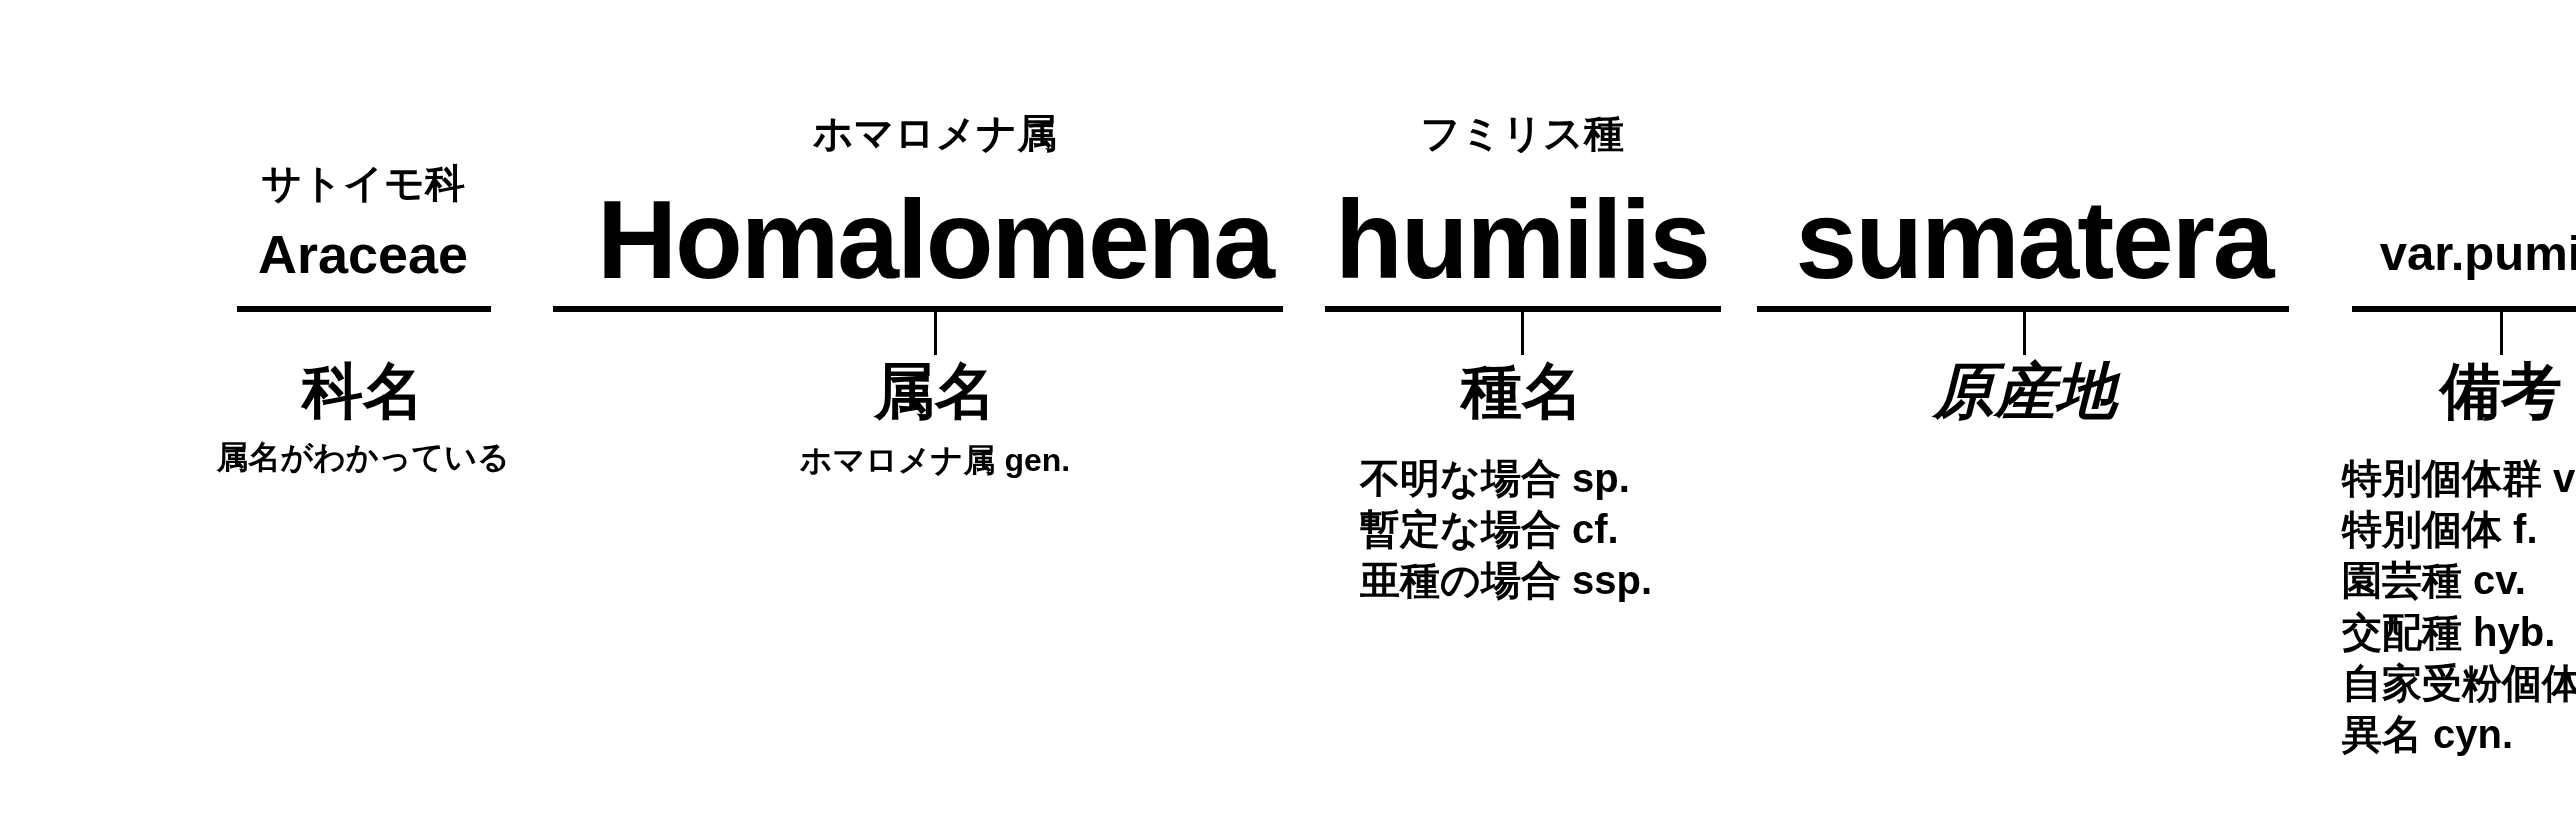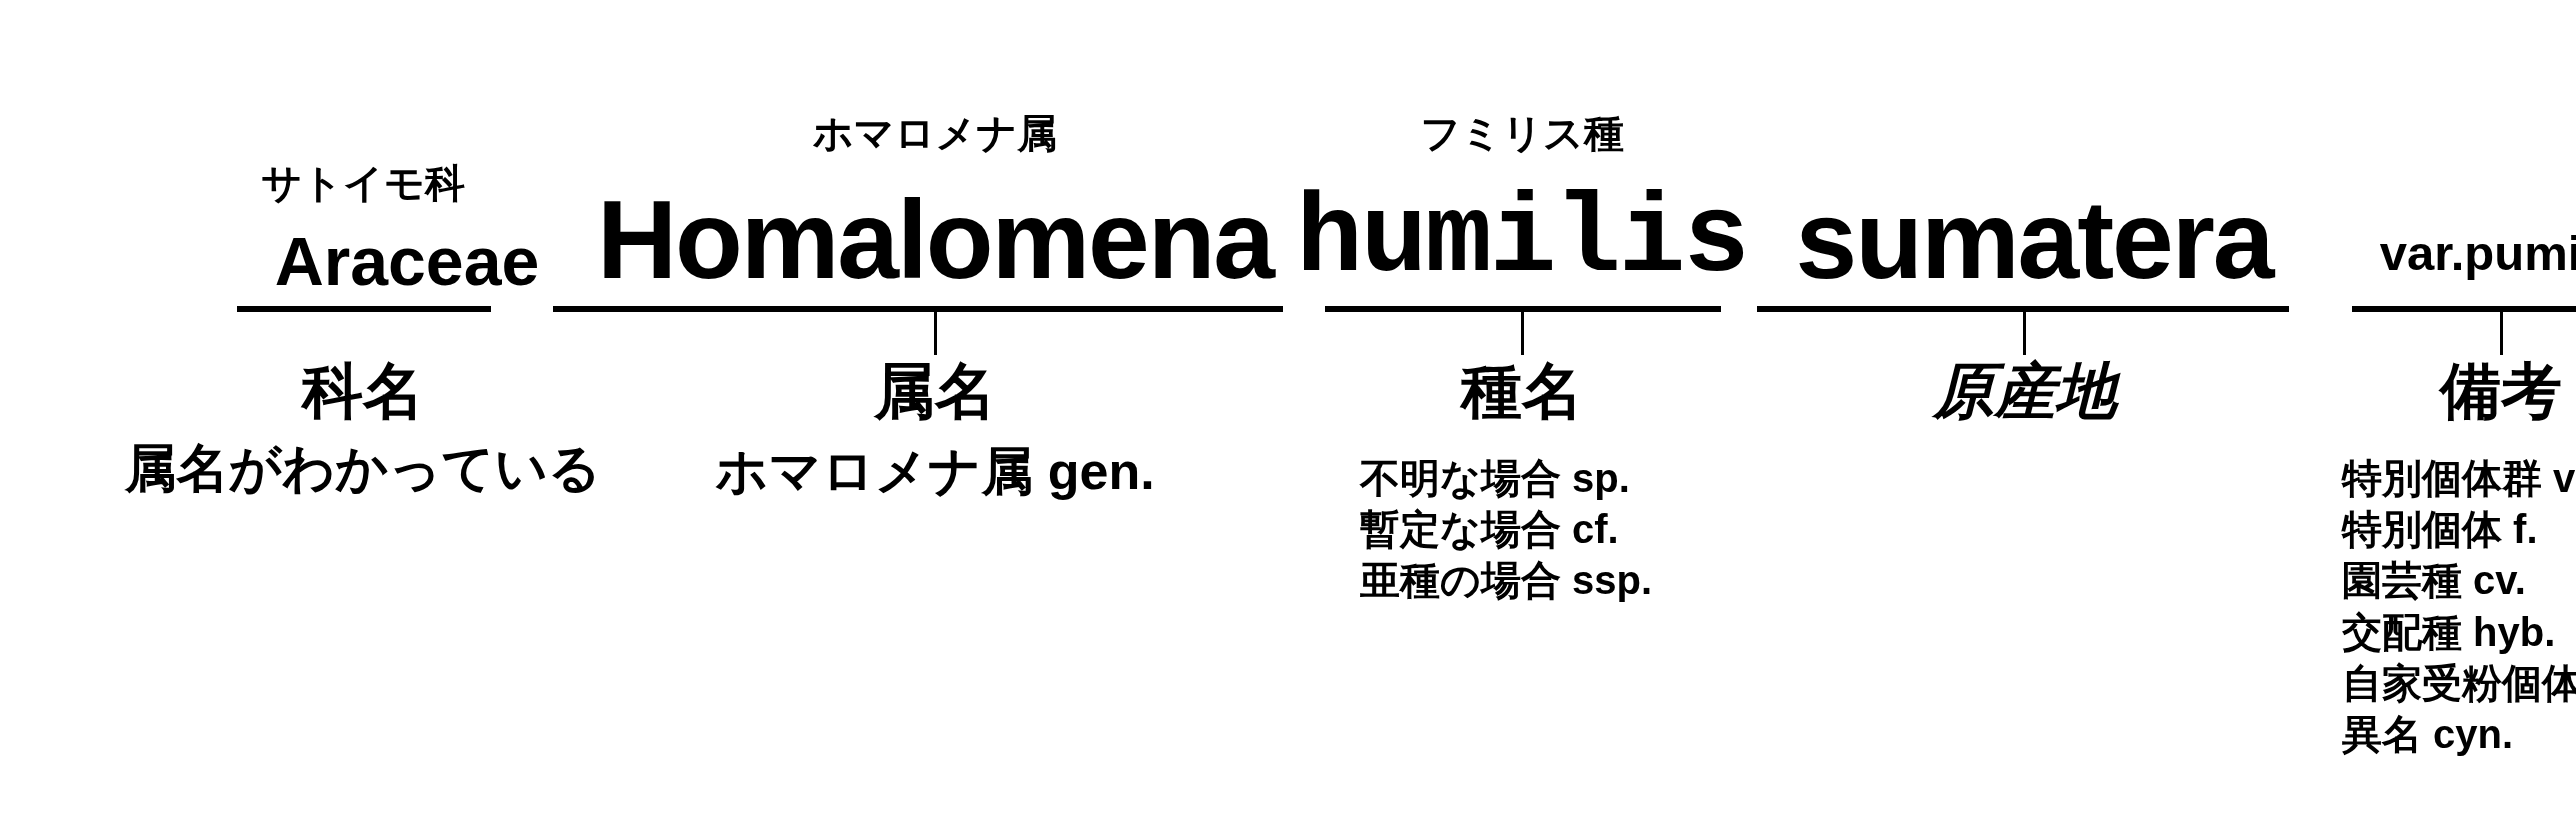--- a/index.html
+++ b/index.html
@@ -3,25 +3,25 @@
 <meta charset="utf-8">
 <style>
   html, body { margin: 0; padding: 0; background: #ffffff; }
   body { width: 3612px; height: 827px; position: relative; overflow: hidden;
          font-family: "Liberation Sans", "DejaVu Sans", sans-serif; color: #000; font-weight: bold; }
   .abs { position: absolute; }
   .center { text-align: center; transform: translateX(-50%); white-space: nowrap; }
   .rule { position: absolute; background: #000; height: 6.2px; }
   .tick { position: absolute; background: #000; width: 3.1px; }
   .kana-sm { font-size: 40px; line-height: 1; }
-  .latin-md { font-size: 68px; line-height: 1; margin-left: 44px; }
+  .latin-md { font-size: 54px; line-height: 1; }
   .latin-xl { font-size: 111px; line-height: 1; letter-spacing: -2.1px; }
   .latin-var { font-size: 49px; line-height: 1; }
   .label-lg { font-size: 61px; line-height: 1; }
-  .note { font-size: 52px; line-height: 1.08; }
+  .note { font-size: 32px; line-height: 1.08; }
   .list { font-size: 40px; line-height: 1.28; white-space: nowrap; }
 </style>
 </head>
 <body>
 
 <div class="abs center kana-sm" style="left:363px; top:163px;">サトイモ科</div>
 <div class="abs center latin-md" style="left:363px; top:227px;">Araceae</div>
 <div class="rule" style="left:237px; width:254px; top:306px;"></div>
 <div class="abs center label-lg" style="left:363px; top:361px;">科名</div>
 <div class="abs center note" style="left:363px; top:440px;">
@@ -29,21 +29,21 @@
 </div>
 
 <div class="abs center kana-sm" style="left:935px; top:113px;">ホマロメナ属</div>
 <div class="abs center latin-xl" style="left:935px; top:185px;">Homalomena</div>
 <div class="rule" style="left:553px; width:730px; top:306px;"></div>
 <div class="tick" style="left:934px; top:309px; height:46px;"></div>
 <div class="abs center label-lg" style="left:935px; top:361px;">属名</div>
 <div class="abs center note" style="left:935px; top:443px;">ホマロメナ属 gen.</div>
 
 <div class="abs center kana-sm" style="left:1522px; top:113px;">フミリス種</div>
-<div class="abs center latin-xl" style="left:1522px; top:185px;font-family:Liberation Mono, monospace;">humilis</div>
+<div class="abs center latin-xl" style="left:1522px; top:185px;">humilis</div>
 <div class="rule" style="left:1325px; width:396px; top:306px;"></div>
 <div class="tick" style="left:1521px; top:309px; height:46px;"></div>
 <div class="abs center label-lg" style="left:1522px; top:361px;">種名</div>
 <div class="abs list" style="left:1360px; top:453px;">
   <div>不明な場合 sp.</div>
   <div>暫定な場合 cf.</div>
   <div>亜種の場合 ssp.</div>
 </div>
 
 <div class="abs center latin-xl" style="left:2025px; top:185px;margin-left:9px;">sumatera</div>

